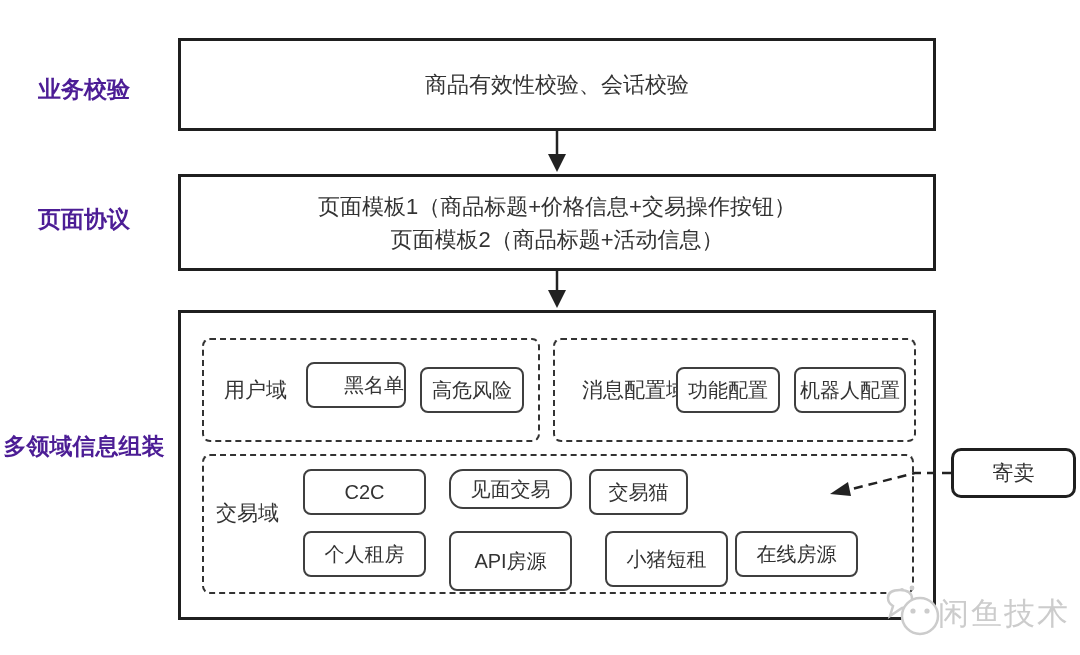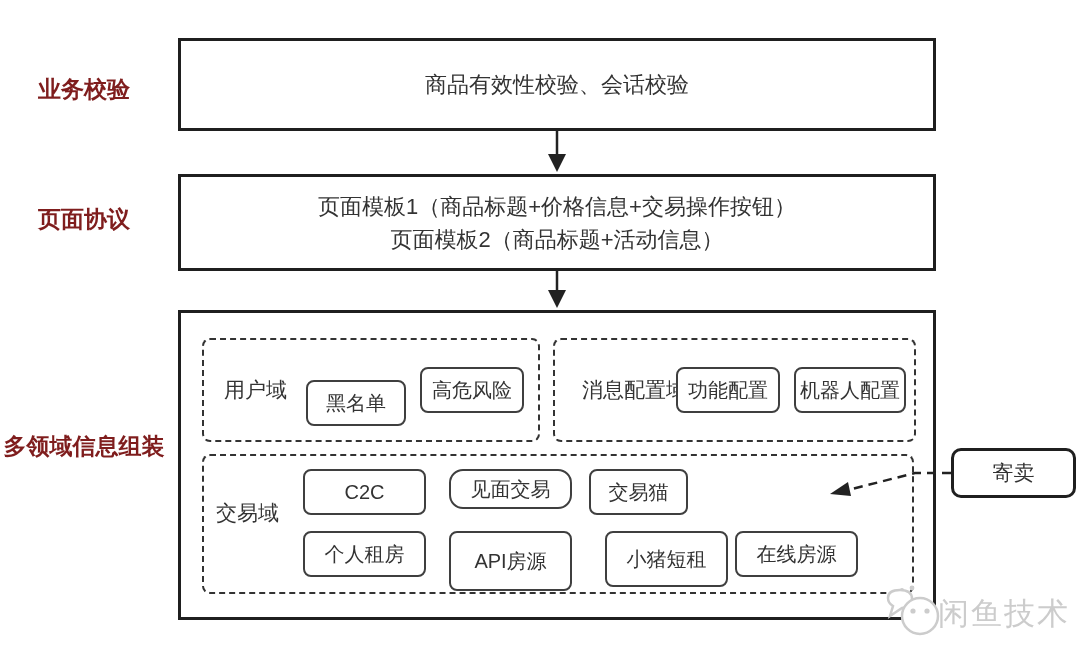--- a/index.html
+++ b/index.html
@@ -12,21 +12,21 @@
   #canvas{
     position:relative;
     width:1080px;height:655px;
     background:#ffffff;
     font-family:"Liberation Sans","DejaVu Sans",sans-serif;
     color:var(--text);
     overflow:hidden;
   }
   .abs{position:absolute;}
   .row-label{
-    font-size:23px;font-weight:700;color:#7f1d1d;
+    font-size:23px;font-weight:700;color:#4c1d95;
     text-align:center;line-height:26px;
   }
   .main-box{
     border:3px solid var(--line);
     background:#fff;
     display:flex;align-items:center;justify-content:center;
     text-align:center;
     font-size:22px;color:var(--text);
     box-sizing:border-box;
   }
@@ -87,21 +87,21 @@
     <div class="two-line">
       <div>页面模板1（商品标题+价格信息+交易操作按钮）</div>
       <div>页面模板2（商品标题+活动信息）</div>
     </div>
   </div>
 
   <div class="abs main-box" style="left:178px;top:310px;width:758px;height:310px;"></div>
 
   <div class="abs dashed-box" style="left:202px;top:338px;width:338px;height:104px;"></div>
   <div class="abs domain-label" style="left:224px;top:378px;">用户域</div>
-  <div class="abs node" style="left:306px;top:380px;width:100px;height:46px;">
+  <div class="abs node" style="left:306px;top:362px;width:100px;height:46px;justify-content:flex-end;">
     <span>黑名单</span>
   </div>
   <div class="abs node" style="left:420px;top:367px;width:104px;height:46px;">
     <span>高危风险</span>
   </div>
 
   <div class="abs dashed-box" style="left:553px;top:338px;width:363px;height:104px;"></div>
   <div class="abs domain-label" style="left:582px;top:378px;">消息配置域</div>
   <div class="abs node" style="left:676px;top:367px;width:104px;height:46px;">
     <span>功能配置</span>

